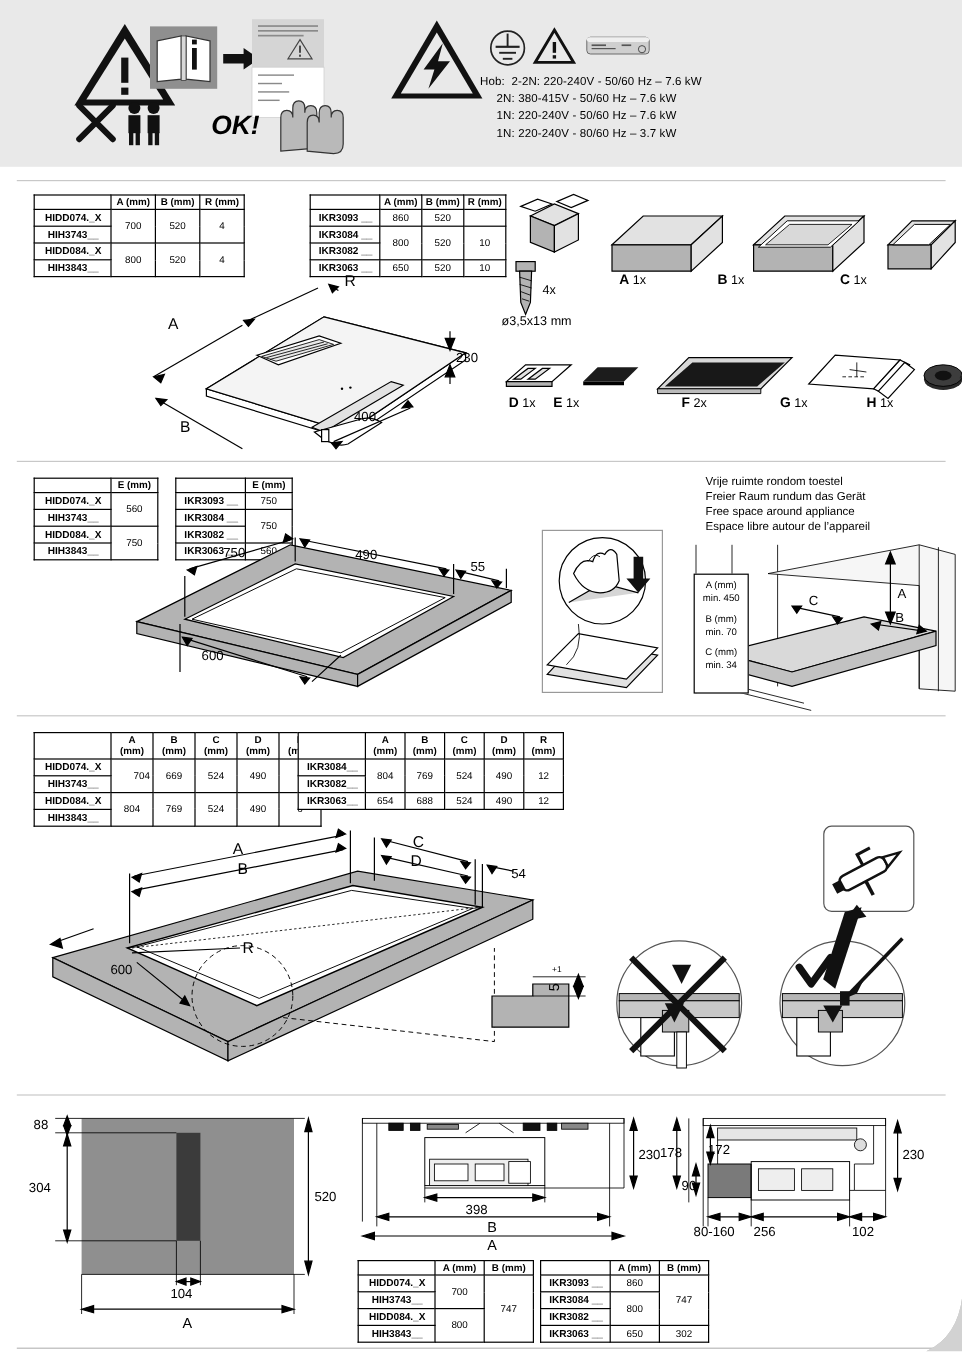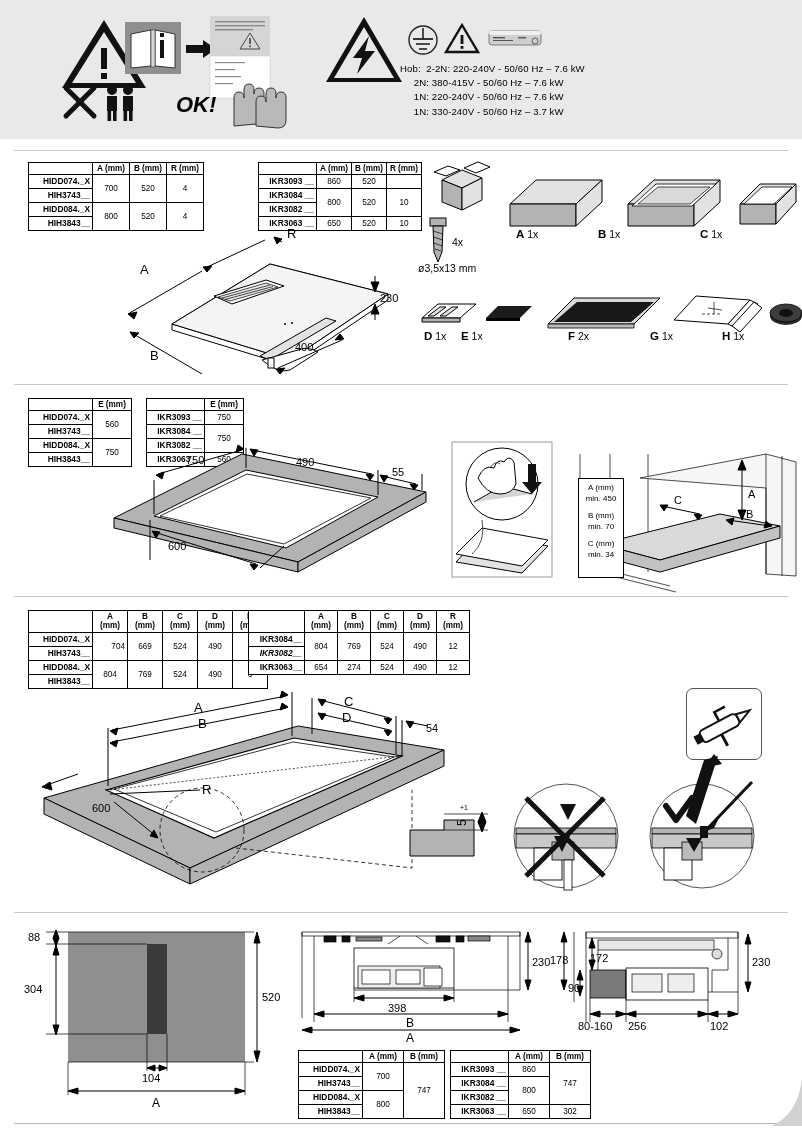--- a/index.html
+++ b/index.html
@@ -6,21 +6,21 @@
   body{width:802px;height:1134px;position:relative;overflow:hidden;
        font-family:"Liberation Sans","DejaVu Sans",sans-serif;color:#000;}
   .page{position:absolute;inset:0;background:#fff;}
 
   
   .abs{position:absolute;}
   .tbl{border-collapse:collapse;background:#fff;}
   .tbl td,.tbl th{border:1px solid #000;font-size:8.2px;text-align:center;
        padding:1px 2px;font-weight:normal;line-height:1.15;white-space:nowrap;}
   .tbl th{font-weight:bold;font-size:8.2px;}
-  .tbl td.model{font-weight:bold;text-align:right;padding-left:3px;font-size:8.4px;}
+  .tbl td.model{font-weight:bold;text-align:center;padding-left:3px;font-size:8.4px;}
 
   
   .banner{position:absolute;left:0;top:0;width:802px;height:140px;
       background:#e9e9e9;}
   .bn-line{position:absolute;left:0;bottom:0;width:802px;height:1px;background:#fff;}
 
   .spec{position:absolute;left:400px;top:62px;font-size:9.6px;line-height:14.2px;
       white-space:pre;letter-spacing:.1px;}
 
   .recirc-box{position:absolute;left:682px;top:22px;width:90px;height:98px;
@@ -150,21 +150,21 @@
           <rect x="5" y="10" width="12" height="1.4"></rect>
           <rect x="5" y="13" width="20" height="1"></rect>
       <rect x="30" y="10" width="8" height="1.4"></rect>
         </g>
       <circle cx="47" cy="14" r="3" fill="none" stroke="#444" stroke-width=".8"></circle>
     </svg>
 
     <div class="spec">Hob:  2-2N: 220-240V - 50/60 Hz – 7.6 kW
      2N: 380-415V - 50/60 Hz – 7.6 kW
      1N: 220-240V - 50/60 Hz – 7.6 kW
-     1N: 330-240V - 50/60 Hz – 3.7 kW</div>
+     1N: 220-240V - 80/60 Hz – 3.7 kW</div>
 
     <div class="bn-line"></div>
   </div>
 
   <div class="sep" style="top:150px"></div>
 
   <table class="tbl abs" id="s1-left" style="left:28px;top:162px">
       <thead>
         <tr>
           <th style="width: 58px;"></th>
@@ -467,20 +467,26 @@
     <polygon points="4,120 30,92 96,104 70,131" class="filll"></polygon>
     <polygon points="4,112 30,86 96,98 70,124" fill="#fff" stroke="#000" stroke-width="1"></polygon>
     <circle cx="50" cy="42" r="36" fill="#fff" stroke="#000" stroke-width="1"></circle>
     <path d="M22,60 L50,44 L80,52" fill="#d5d5d5" stroke="#000" stroke-width="1"></path>
     <path d="M26,36 q6,-14 16,-10 q3,-10 10,-6 q5,-8 10,0 l2,22 q-4,10 -16,10 q-14,0 -22,-16 Z" fill="#fff" stroke="#000" stroke-width="1"></path>
     <path d="M38,26 q5,-8 10,-4" fill="none" class="lnt"></path>
     <polygon points="76,22 76,40 70,40 80,52 90,40 84,40 84,22" fill="#111"></polygon>
     <path d="M30,78 q4,22 -10,34" fill="none" class="lnt"></path>
   </svg>
 
+  <div class="freetext">
+    <div>Vrije ruimte rondom toestel</div>
+    <div>Freier Raum rundum das Gerät</div>
+    <div>Free space around appliance</div>
+    <div>Espace libre autour de l’appareil</div>
+  </div>
 
   <svg class="abs" style="left:570px;top:448px" width="230" height="132">
     <rect x="0" y="0" width="230" height="132" fill="#fff"></rect>
     <g class="lnt">
       <path d="M10,6 L10,130 M40,6 L40,126 M78,6 L78,124"></path>
       <path d="M70,30 L196,6 L226,14 L226,128 L196,126 L196,40 Z" fill="#f6f6f6"></path>
       <path d="M196,6 L196,126 M212,8 L212,128"></path>
       <path d="M30,96 L150,66 L210,78 L90,112 Z" fill="#d9d9d9" stroke="#000" stroke-width="1"></path>
       <path d="M30,108 L90,124 L210,90 L210,78 L90,112 L30,96 Z" fill="#c2c2c2" stroke="#000" stroke-width="1"></path>
       <path d="M20,118 L100,138 M26,124 L106,144"></path>
@@ -564,26 +570,26 @@
       <tbody>
         <tr style="height: 14px;">
           <td class="model" style="width: 50px;">IKR3084__</td>
           <td rowspan="2" style="width: 28px;">804</td>
           <td rowspan="2" style="width: 28px;">769</td>
           <td rowspan="2" style="width: 28px;">524</td>
           <td rowspan="2" style="width: 28px;">490</td>
           <td rowspan="2" style="width: 28px;">12</td>
         </tr>
         <tr style="height: 14px;">
-          <td class="model" style="width: 50px; font-style: italic;">IKR3082__</td>
+          <td class="model" style="width: 50px;">IKR3082__</td>
         </tr>
         <tr style="height: 14px;">
           <td class="model" style="width: 50px; margin-left: 16px;">IKR3063__</td>
           <td rowspan="1" style="width: 28px; text-align: center;">654</td>
-          <td rowspan="1" style="width: 28px;">274</td>
+          <td rowspan="1" style="width: 28px;">688</td>
           <td rowspan="1" style="width: 28px;">524</td>
           <td rowspan="1" style="width: 28px;">490</td>
           <td rowspan="1" style="width: 28px;">12</td>
         </tr>
       </tbody>
     </table>
 
   <svg class="abs" style="left:30px;top:690px" width="420" height="200">
     <polygon points="14,108 268,36 414,60 160,178" class="fillg"></polygon>
     <polygon points="14,108 14,124 160,194 160,178" class="fillg"></polygon>

